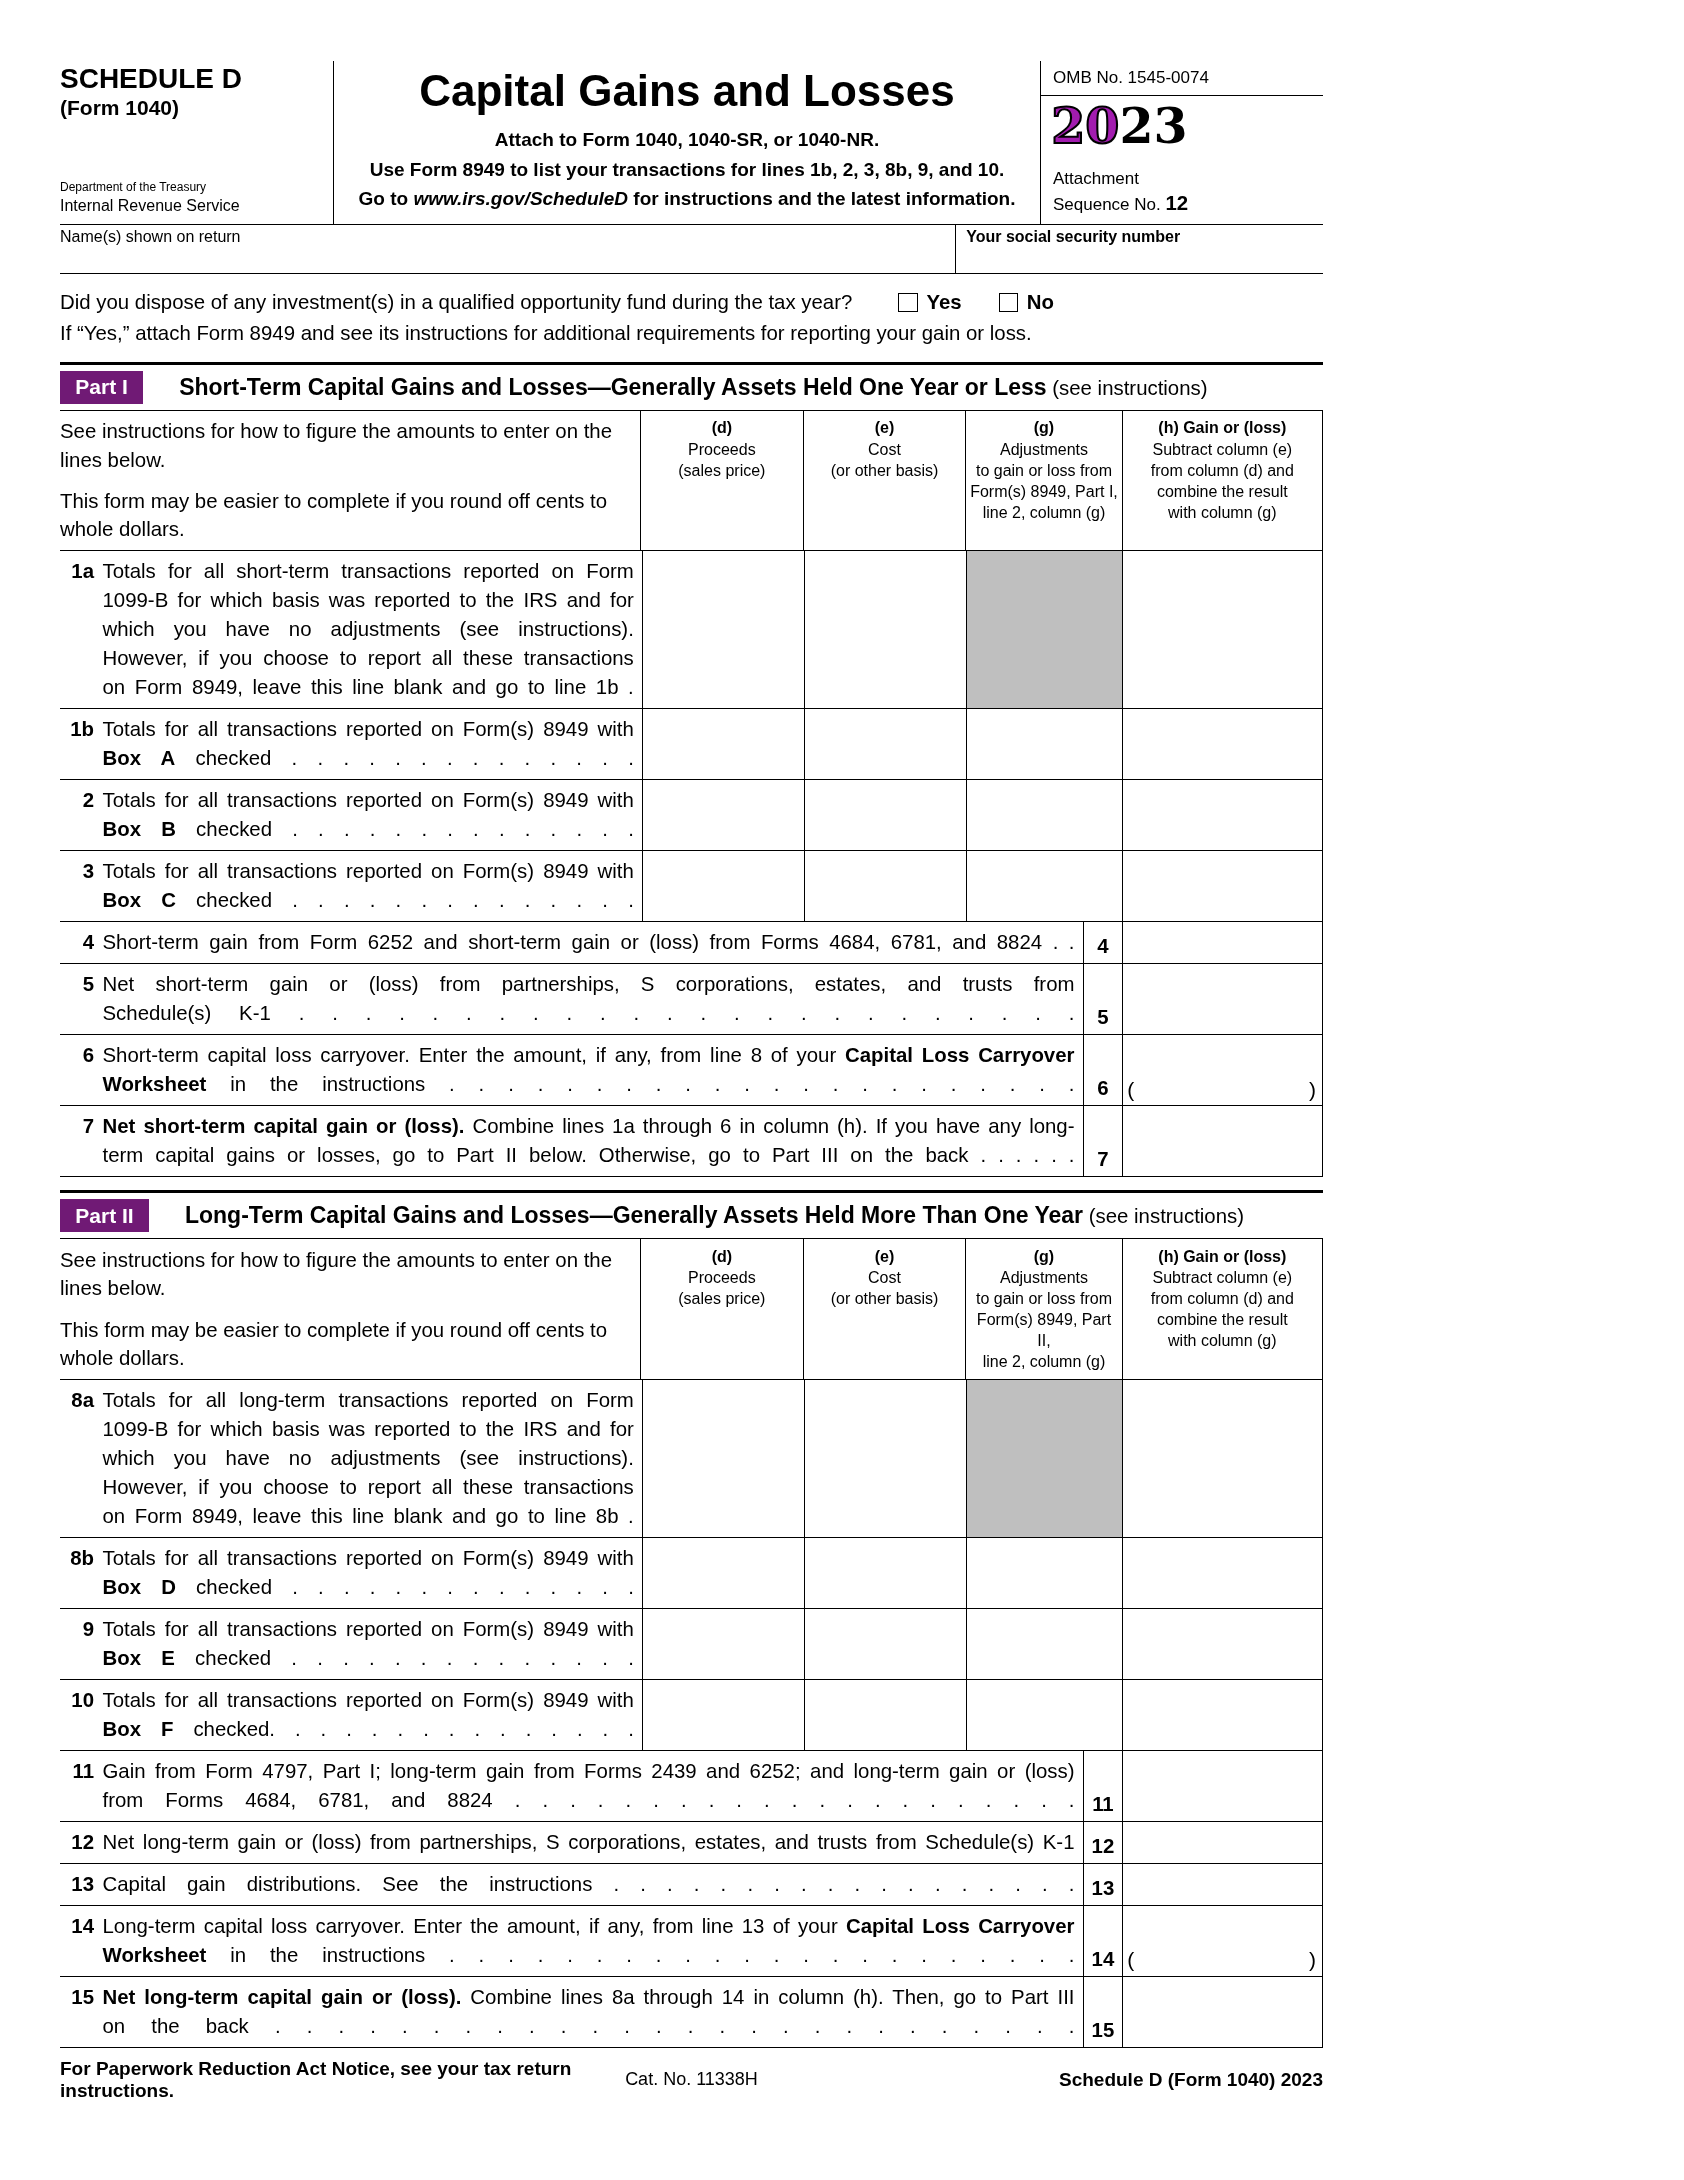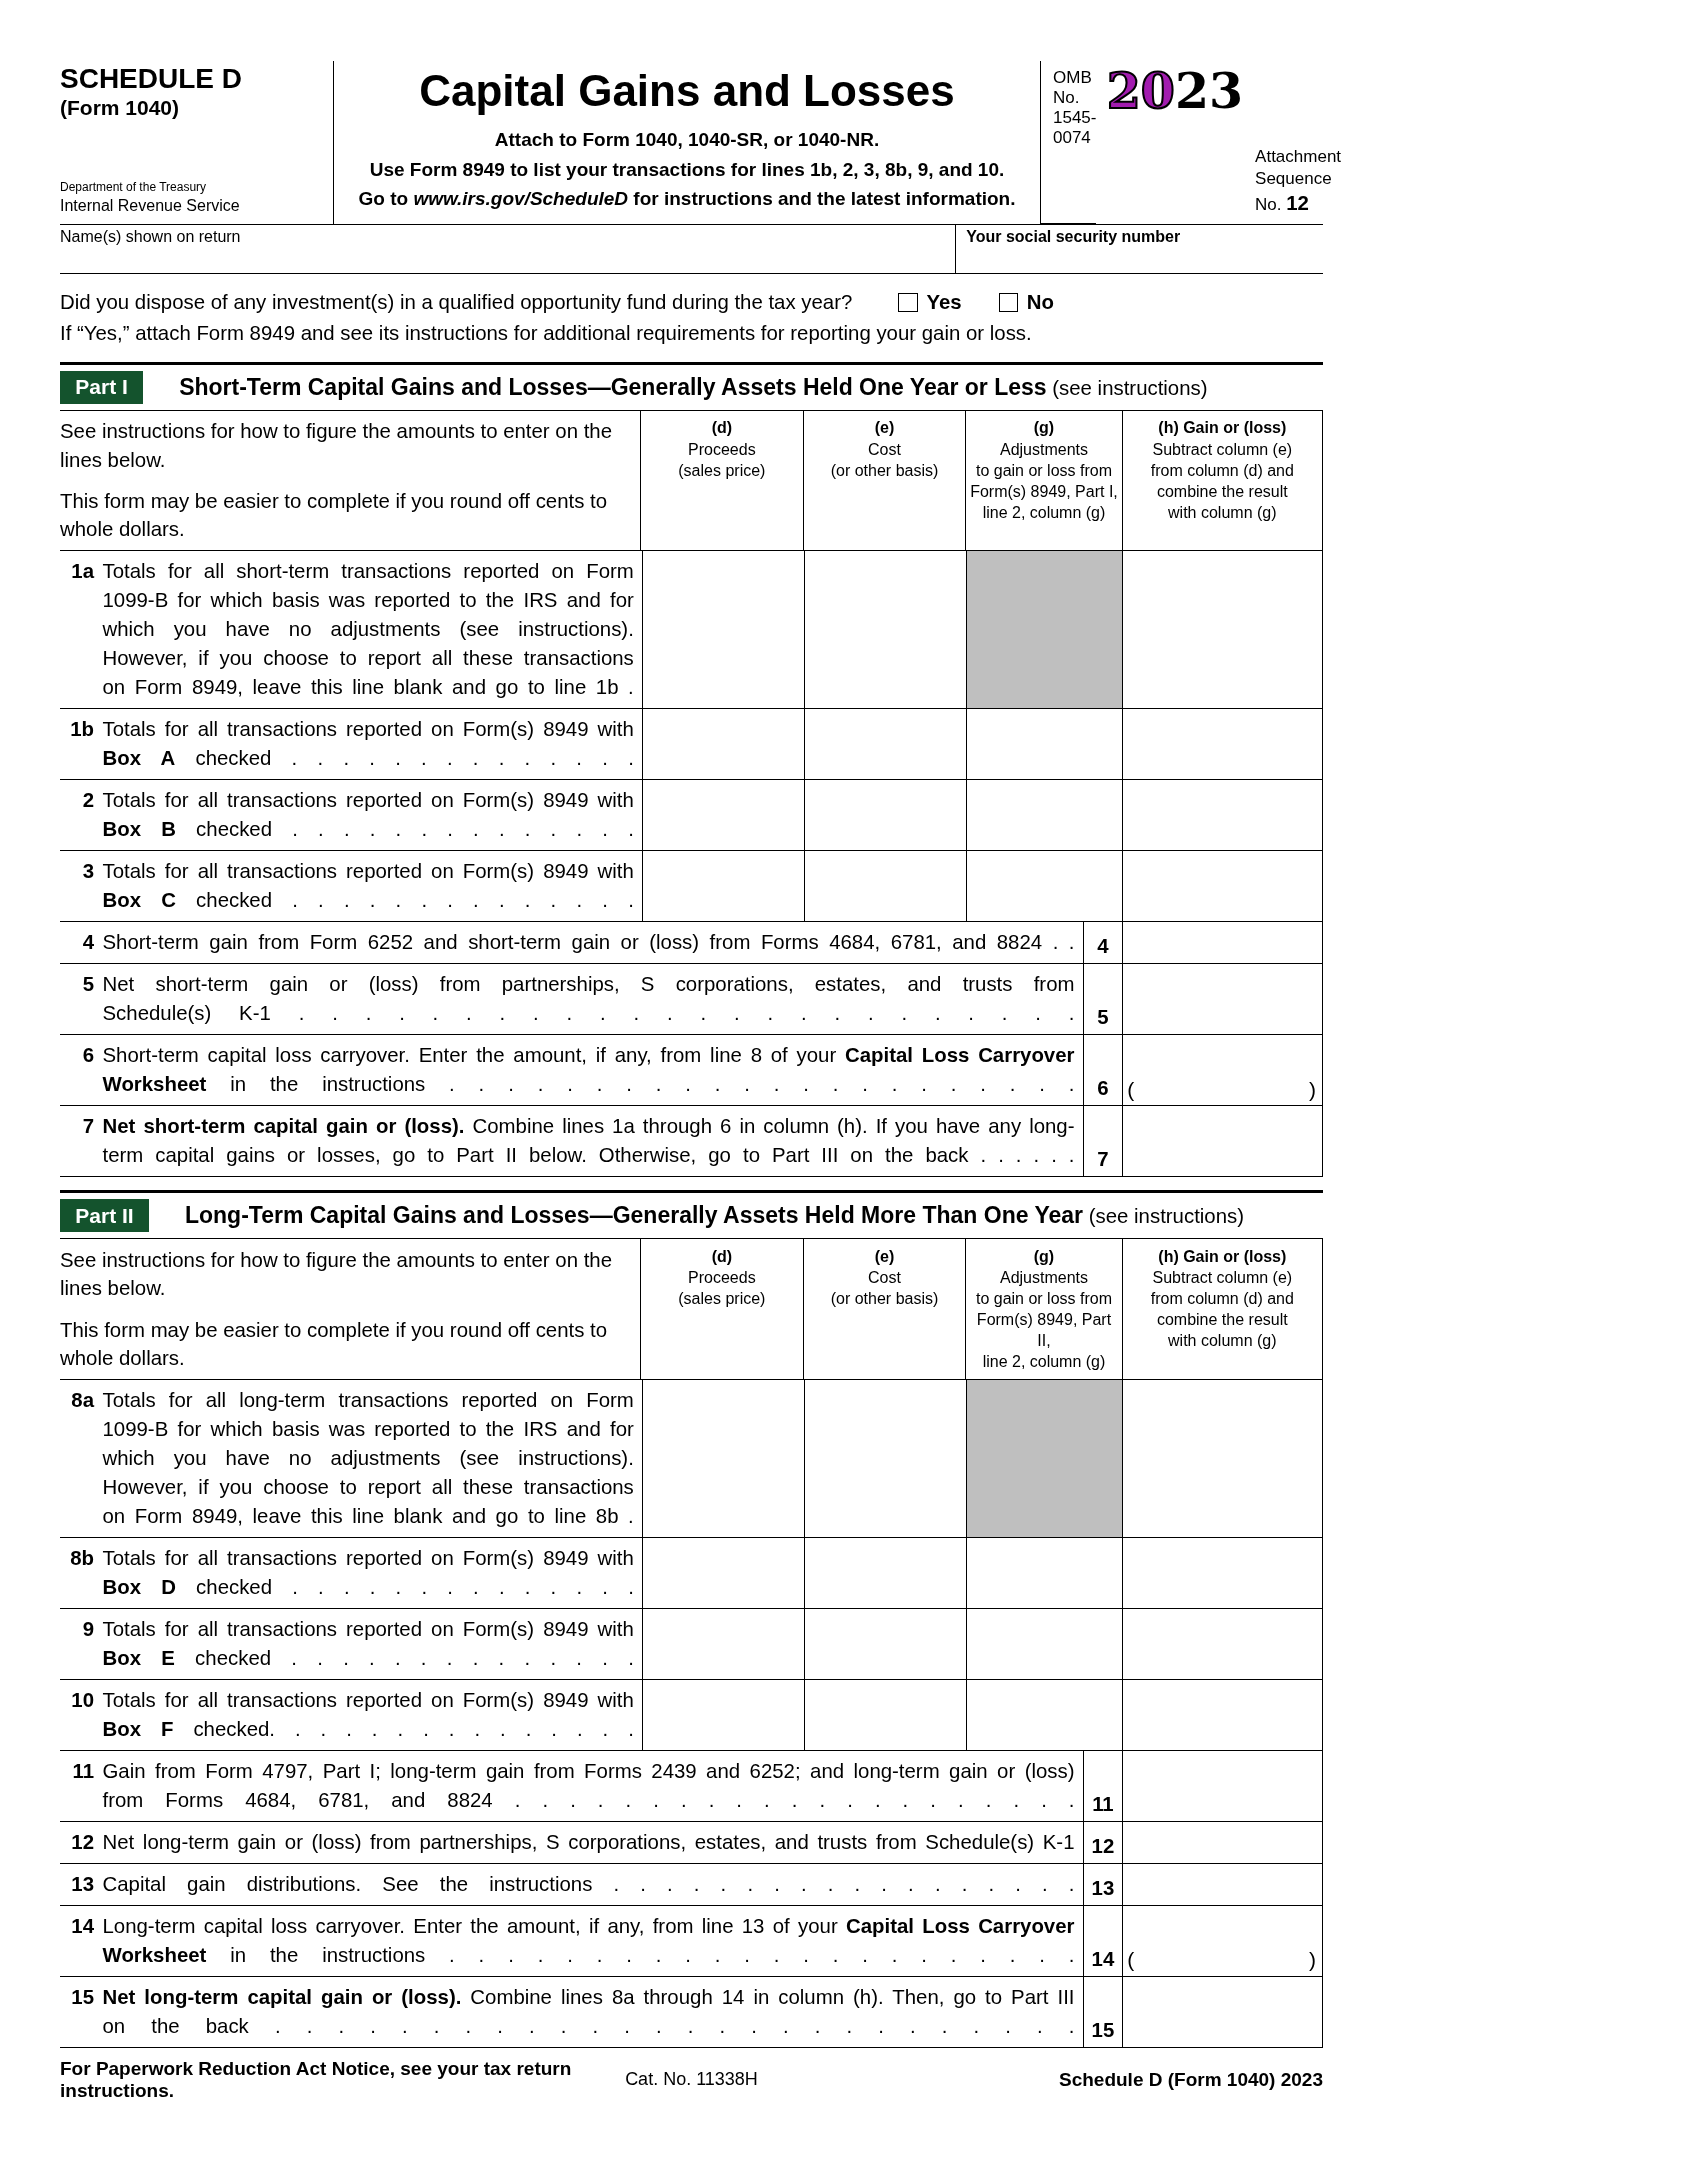--- a/index.html
+++ b/index.html
@@ -11,21 +11,21 @@
   
   .hdr{display:flex;border-bottom:1.7px solid #000}
   .hdr-left{width:274px;border-right:1.7px solid #000;padding:1.7px 13.6px 6.8px 0;display:flex;flex-direction:column}
   .sched{font-size:28px;font-weight:700}
   .formno{font-size:21px;font-weight:700;margin-top:1.7px}
   .dept{font-size:12px;line-height:1.3;margin-top:auto}
   .dept2{font-size:16px;line-height:1.3}
   .hdr-center{flex:1;text-align:center;padding:5.1px 17px 10.2px;display:flex;flex-direction:column}
   .title{font-size:44px;font-weight:700;margin-bottom:9px}
   .hline{font-size:19px;font-weight:700;line-height:1.55}
-  .hdr-right{width:283px;border-left:1.7px solid #000;display:flex;flex-direction:row}
+  .hdr-right{width:283px;border-left:1.7px solid #000;display:flex;flex-direction:column}
   .omb{font-size:17px;padding:6.8px 0 6.8px 12px;border-bottom:1.7px solid #000}
   .year{font-family:"DejaVu Serif",serif;font-size:49px;font-weight:700;padding:5.1px 0 0 10.2px;line-height:1.05}
   .year .outline{color:#a21caf;-webkit-text-stroke:2.1px #000}
   .attach-block{font-size:17px;line-height:1.3;padding:0 0 6.8px 12px;margin-top:auto}
   .seqno{font-size:20.4px;font-weight:700}
 
   
   .name-row{display:flex;border-bottom:1.7px solid #000;min-height:49px}
   .name-cell{flex:1;font-size:16px;padding:3.4px 6.8px 3.4px 0}
   .ssn-cell{width:368px;border-left:1.7px solid #000;font-size:16px;font-weight:700;padding:3.4px 0 3.4px 10.2px}
@@ -35,21 +35,21 @@
   .qline{display:flex;align-items:flex-end}
   .cbgrp{display:inline-flex;align-items:center;font-weight:700}
   .cbgrp.yes{margin-left:46px}
   .cbgrp.no{margin-left:37px}
   .checkbox{width:19.6px;height:19.6px;border:1.7px solid #000;margin-right:8.5px;flex:none;background:#fff}
 
   
   .section{margin:0}
   .part2{margin-top:13.6px}
   .part-head{border-top:3.4px solid #000;display:flex;align-items:center;padding:6px 0}
-  .part-badge{background:#14532d;color:#fff;font-weight:700;font-size:21px;padding:4.3px 15.3px}
+  .part-badge{background:#701a75;color:#fff;font-weight:700;font-size:21px;padding:4.3px 15.3px}
   .part-title{font-size:23px;font-weight:700;margin-left:36px}
   .part-note{font-size:20.4px;font-weight:400}
 
   
   .tbl{width:100%}
   .thead{display:flex;border-top:1.7px solid #000;border-bottom:1.7px solid #000}
   .c-desc{width:721px}
   .c-d,.c-e{width:201px;border-left:1.7px solid #000}
   .c-g{width:193px;border-left:1.7px solid #000}
   .c-h{width:249px;border-left:1.7px solid #000;border-right:1.7px solid #000}

